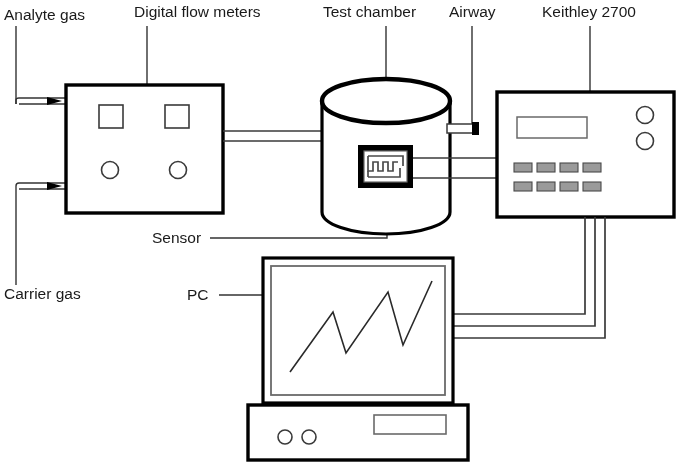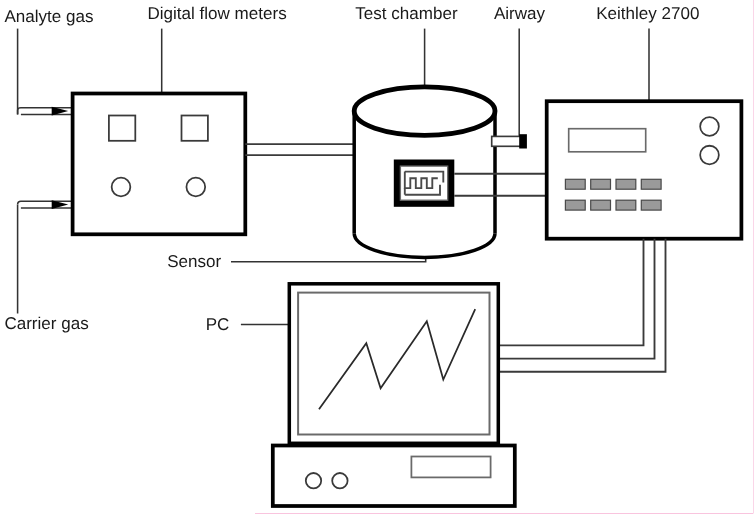--- a/index.html
+++ b/index.html
@@ -8,21 +8,21 @@
     padding: 0;
     background: #ffffff;
   }
   body {
     font-family: "Liberation Sans", sans-serif;
   }
   #diagram-root {
     position: relative;
     width: 685px;
     height: 467px;
-    background: #ec4899;
+    background: #f0abfc;
     overflow: hidden;
   }
   #diagram-svg {
     display: block;
     width: 685px;
     height: 467px;
   }
   .lbl {
     font-family: "Liberation Sans", sans-serif;
     font-size: 15.5px;

